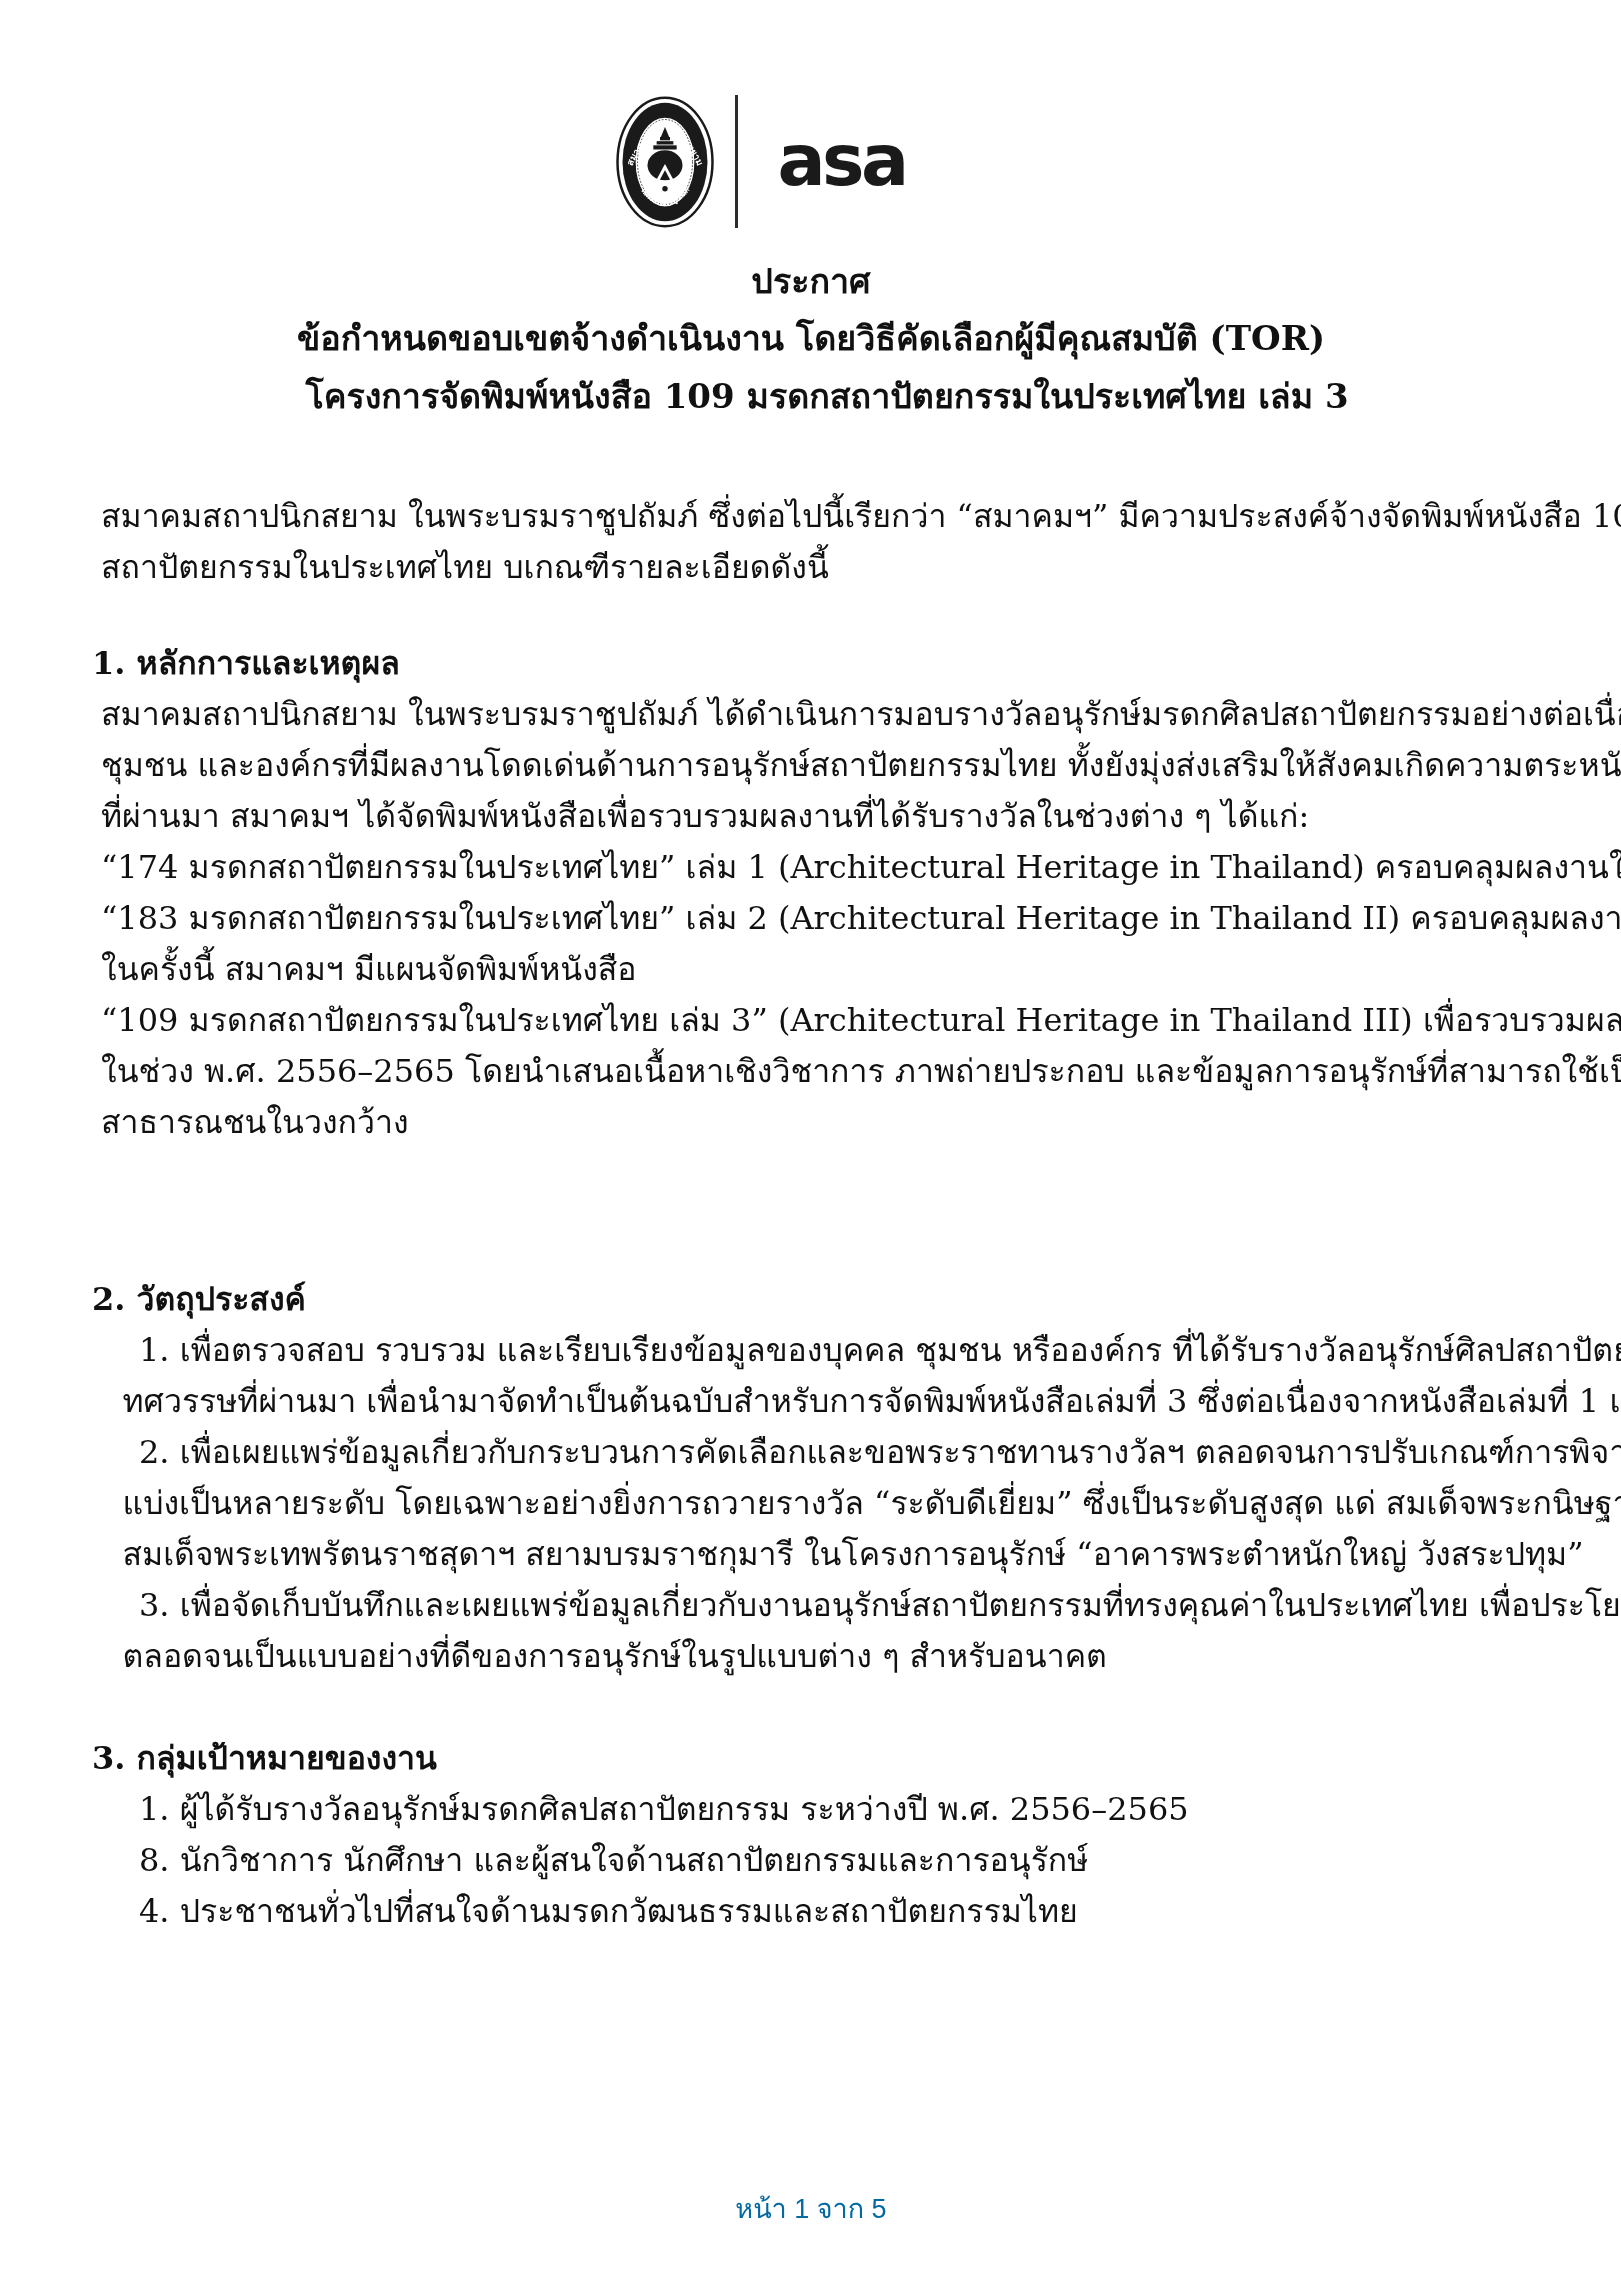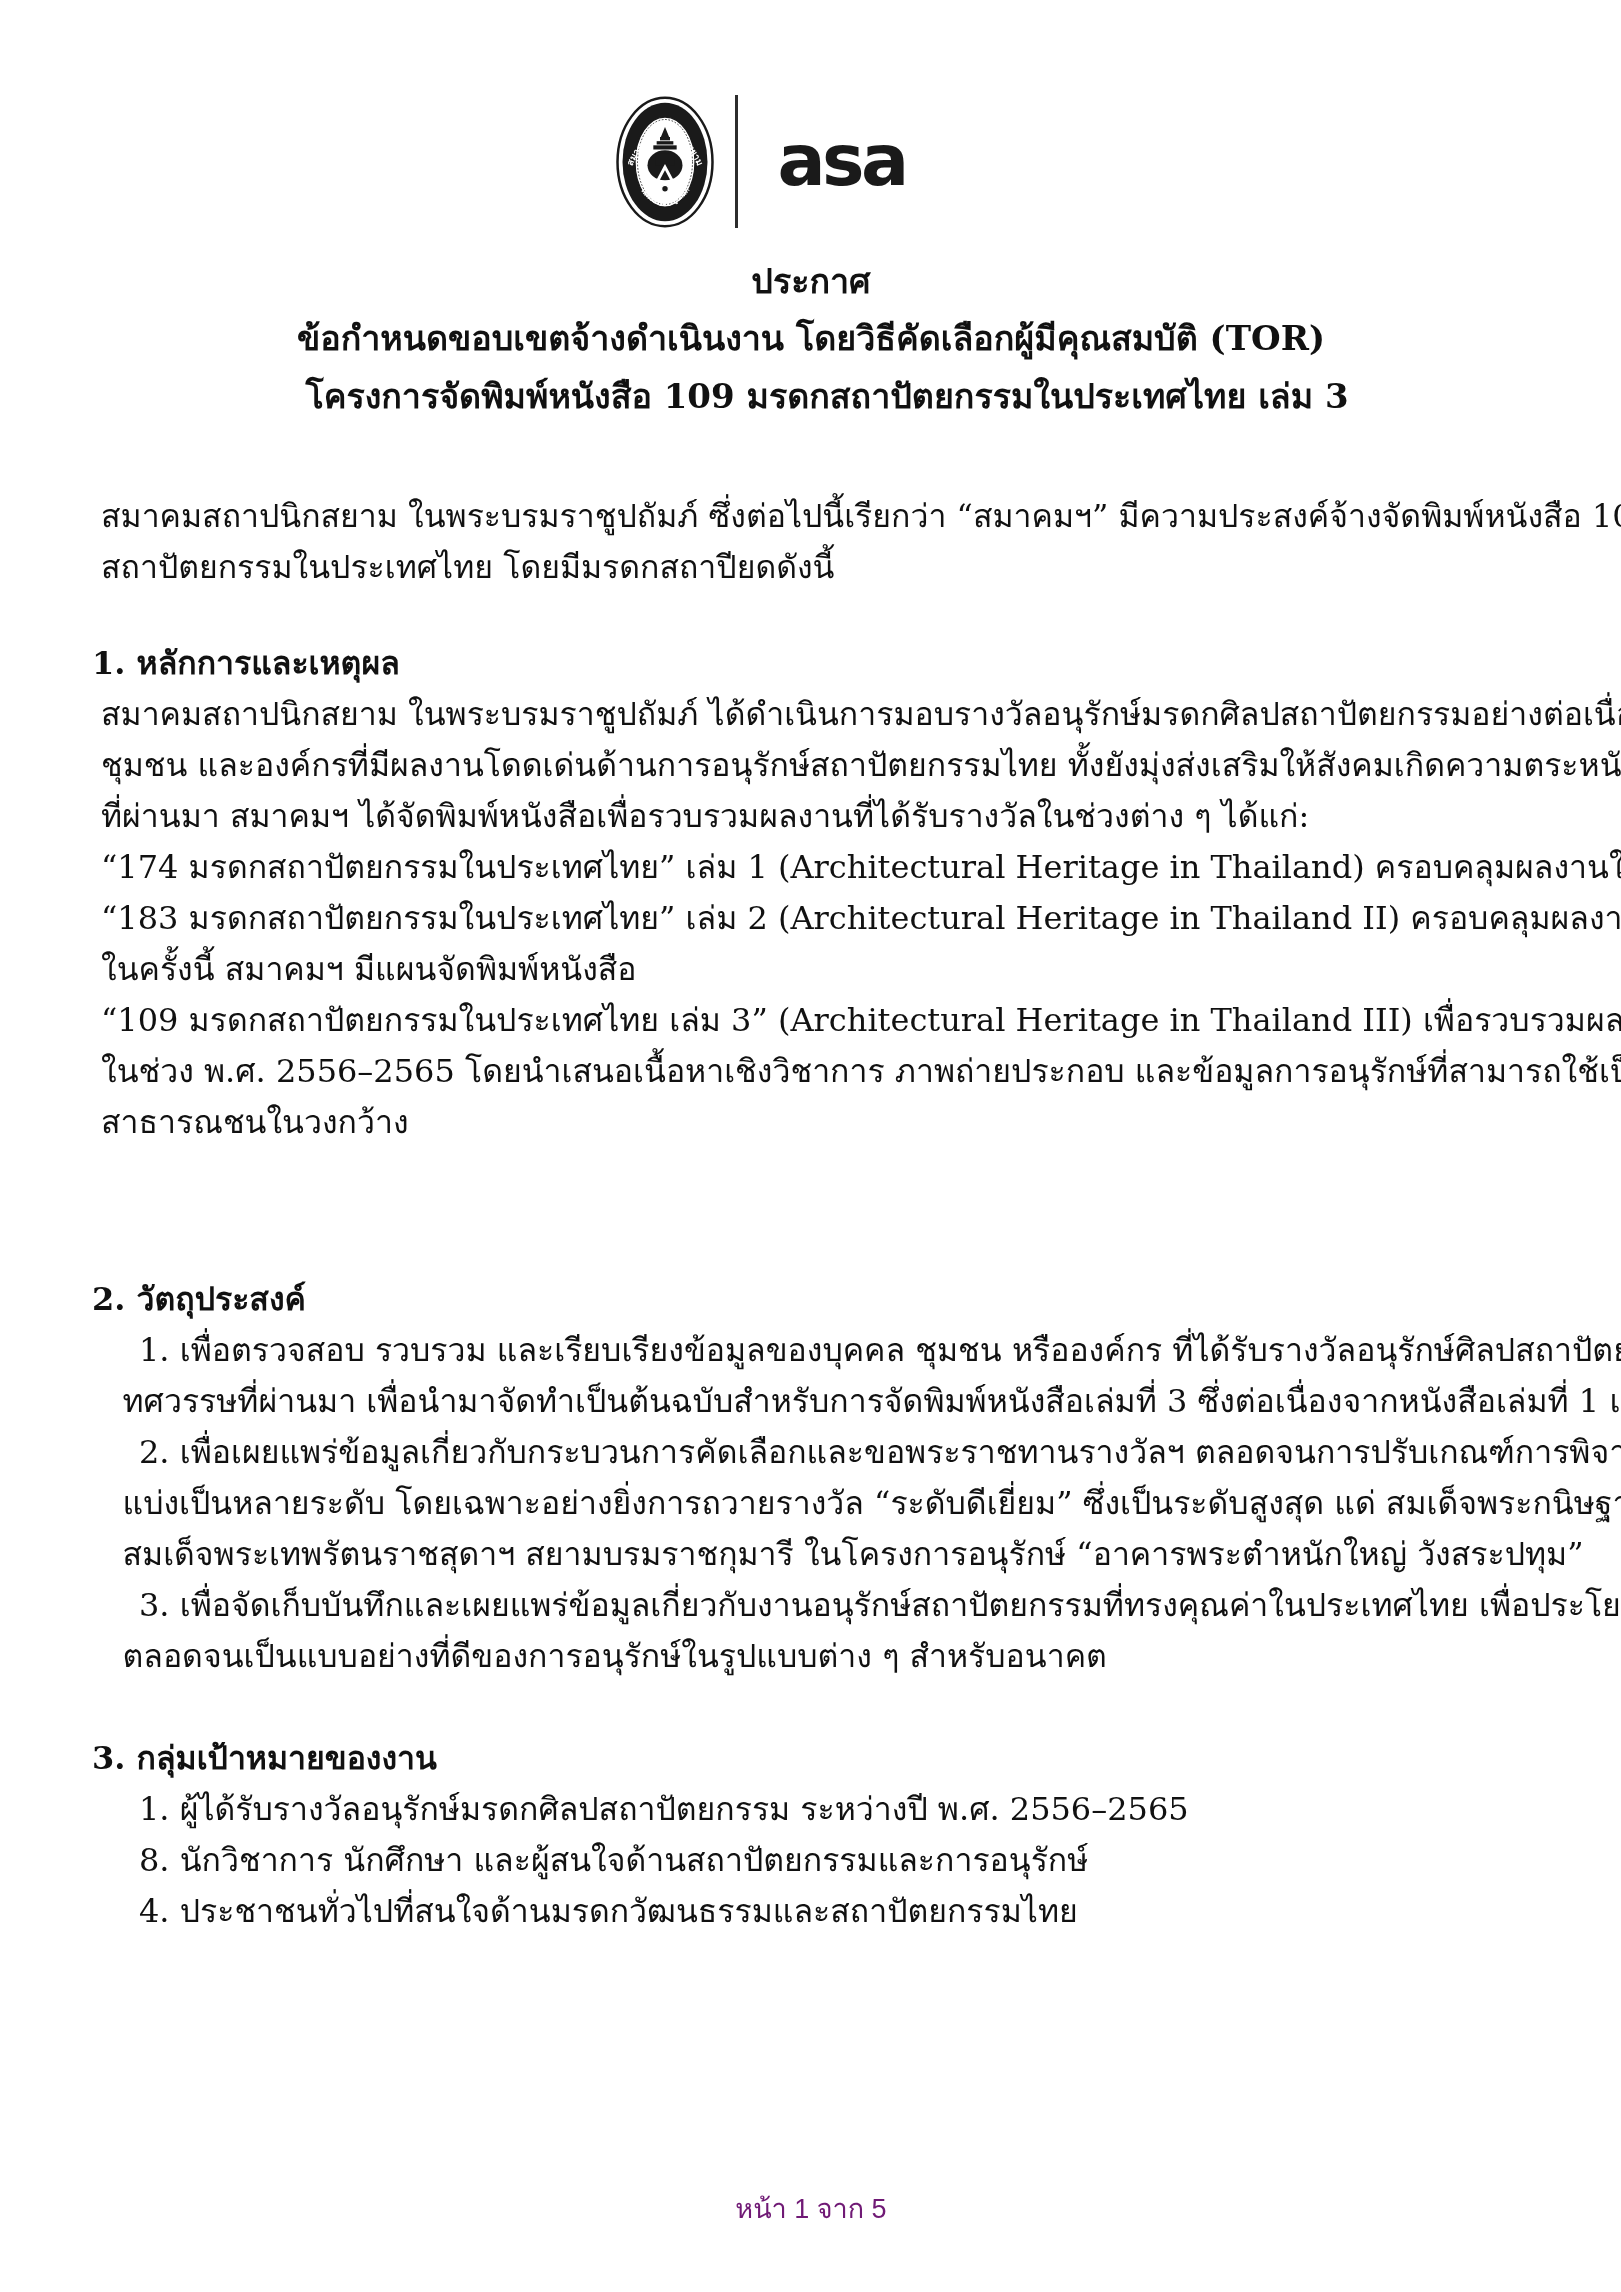--- a/index.html
+++ b/index.html
@@ -40,21 +40,21 @@
   #s2items{top:1325px;}
   #s3h{top:1733px;}
   #s3items{top:1784px;}
   .li-first{padding-left:38px;}
   .li-cont{padding-left:21.5px;}
   
   .footer{
     position:absolute;top:2187px;left:0;width:1622px;
     text-align:center;
     font-family:"Liberation Sans","DejaVu Sans",sans-serif;
-    font-size:27px;color:#701a75;white-space:nowrap;
+    font-size:27px;color:#0369a1;white-space:nowrap;
   }
 </style>
 </head>
 <body>
 
 <div class="page">
 
   <div class="logo-wrap">
     <svg class="seal" viewBox="0 0 120 160" aria-hidden="true">
       <defs>
@@ -87,21 +87,21 @@
       <text x="100" y="66" font-size="80" font-weight="bold" letter-spacing="-4" text-anchor="middle" fill="#1a1a1a" font-family="'DejaVu Sans',sans-serif">asa</text>
     </svg>
   </div>
 
   <div id="title2" class="title-line">ข้อกำหนดขอบเขตจ้างดำเนินงาน โดยวิธีคัดเลือกผู้มีคุณสมบัติ (TOR)</div>
   <div id="title1" class="title-line">ประกาศ</div>
   <div id="title3" class="title-line">โครงการจัดพิมพ์หนังสือ 109 มรดกสถาปัตยกรรมในประเทศไทย เล่ม 3</div>
 
   <div id="intro" class="textblock">
       <div class="line">สมาคมสถาปนิกสยาม ในพระบรมราชูปถัมภ์ ซึ่งต่อไปนี้เรียกว่า “สมาคมฯ” มีความประสงค์จ้างจัดพิมพ์หนังสือ 109 มรดก</div>
-      <div class="line">สถาปัตยกรรมในประเทศไทย โดยมีมรดกสถาปียดดังนี้</div>
+      <div class="line">สถาปัตยกรรมในประเทศไทย บเกณฑีรายละเอียดดังนี้</div>
     </div>
 
   <div id="s1h" class="sec-heading">1. หลักการและเหตุผล</div>
   <div id="s1p" class="textblock">
       <div class="line">สมาคมสถาปนิกสยาม ในพระบรมราชูปถัมภ์ ได้ดำเนินการมอบรางวัลอนุรักษ์มรดกศิลปสถาปัตยกรรมอย่างต่อเนื่อง เพื่อเชิดชูบุคคล</div>
       <div class="line">ชุมชน และองค์กรที่มีผลงานโดดเด่นด้านการอนุรักษ์สถาปัตยกรรมไทย ทั้งยังมุ่งส่งเสริมให้สังคมเกิดความตระหนักถึงคุณค่าทาง</div>
       <div class="line">ที่ผ่านมา สมาคมฯ ได้จัดพิมพ์หนังสือเพื่อรวบรวมผลงานที่ได้รับรางวัลในช่วงต่าง ๆ ได้แก่:</div>
       <div class="line">“174 มรดกสถาปัตยกรรมในประเทศไทย” เล่ม 1 (Architectural Heritage in Thailand) ครอบคลุมผลงานในช่วง พ.ศ. 2525–2545</div>
       <div class="line">“183 มรดกสถาปัตยกรรมในประเทศไทย” เล่ม 2 (Architectural Heritage in Thailand II) ครอบคลุมผลงานในช่วง พ.ศ. 2546–2555</div>
       <div class="line">ในครั้งนี้ สมาคมฯ มีแผนจัดพิมพ์หนังสือ</div>

